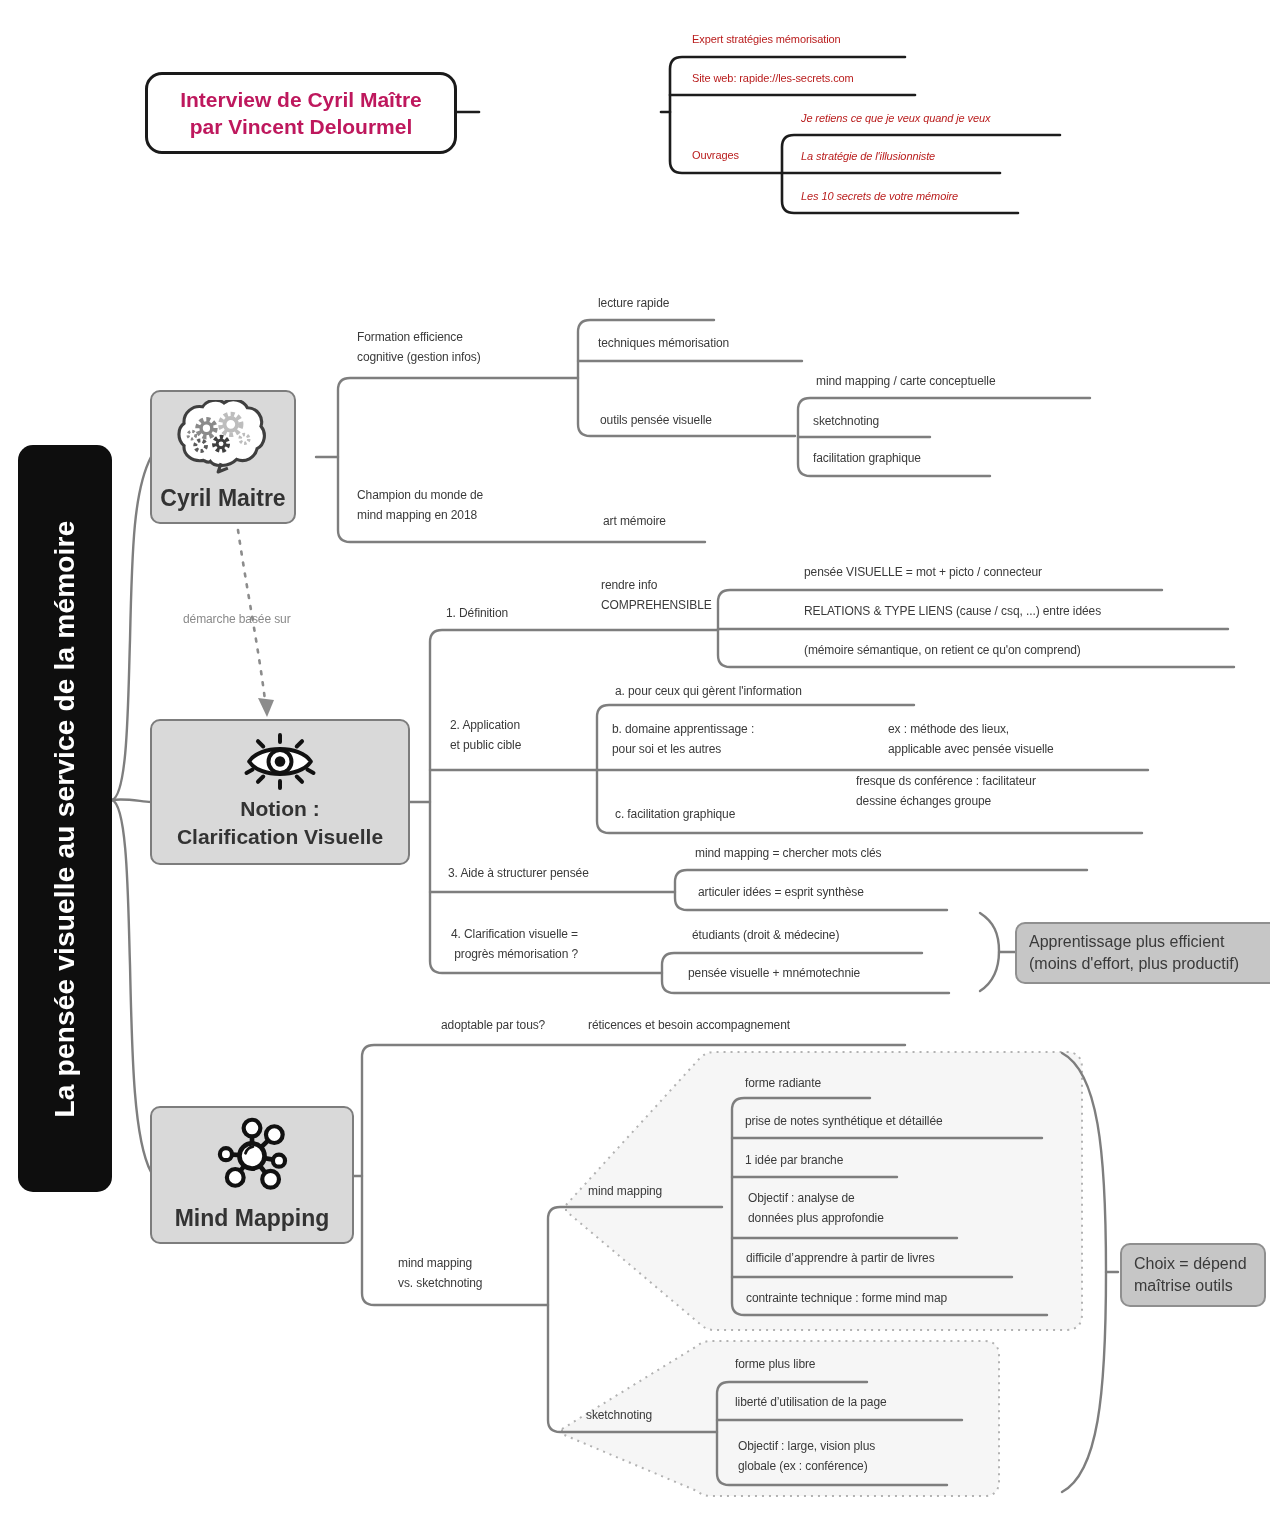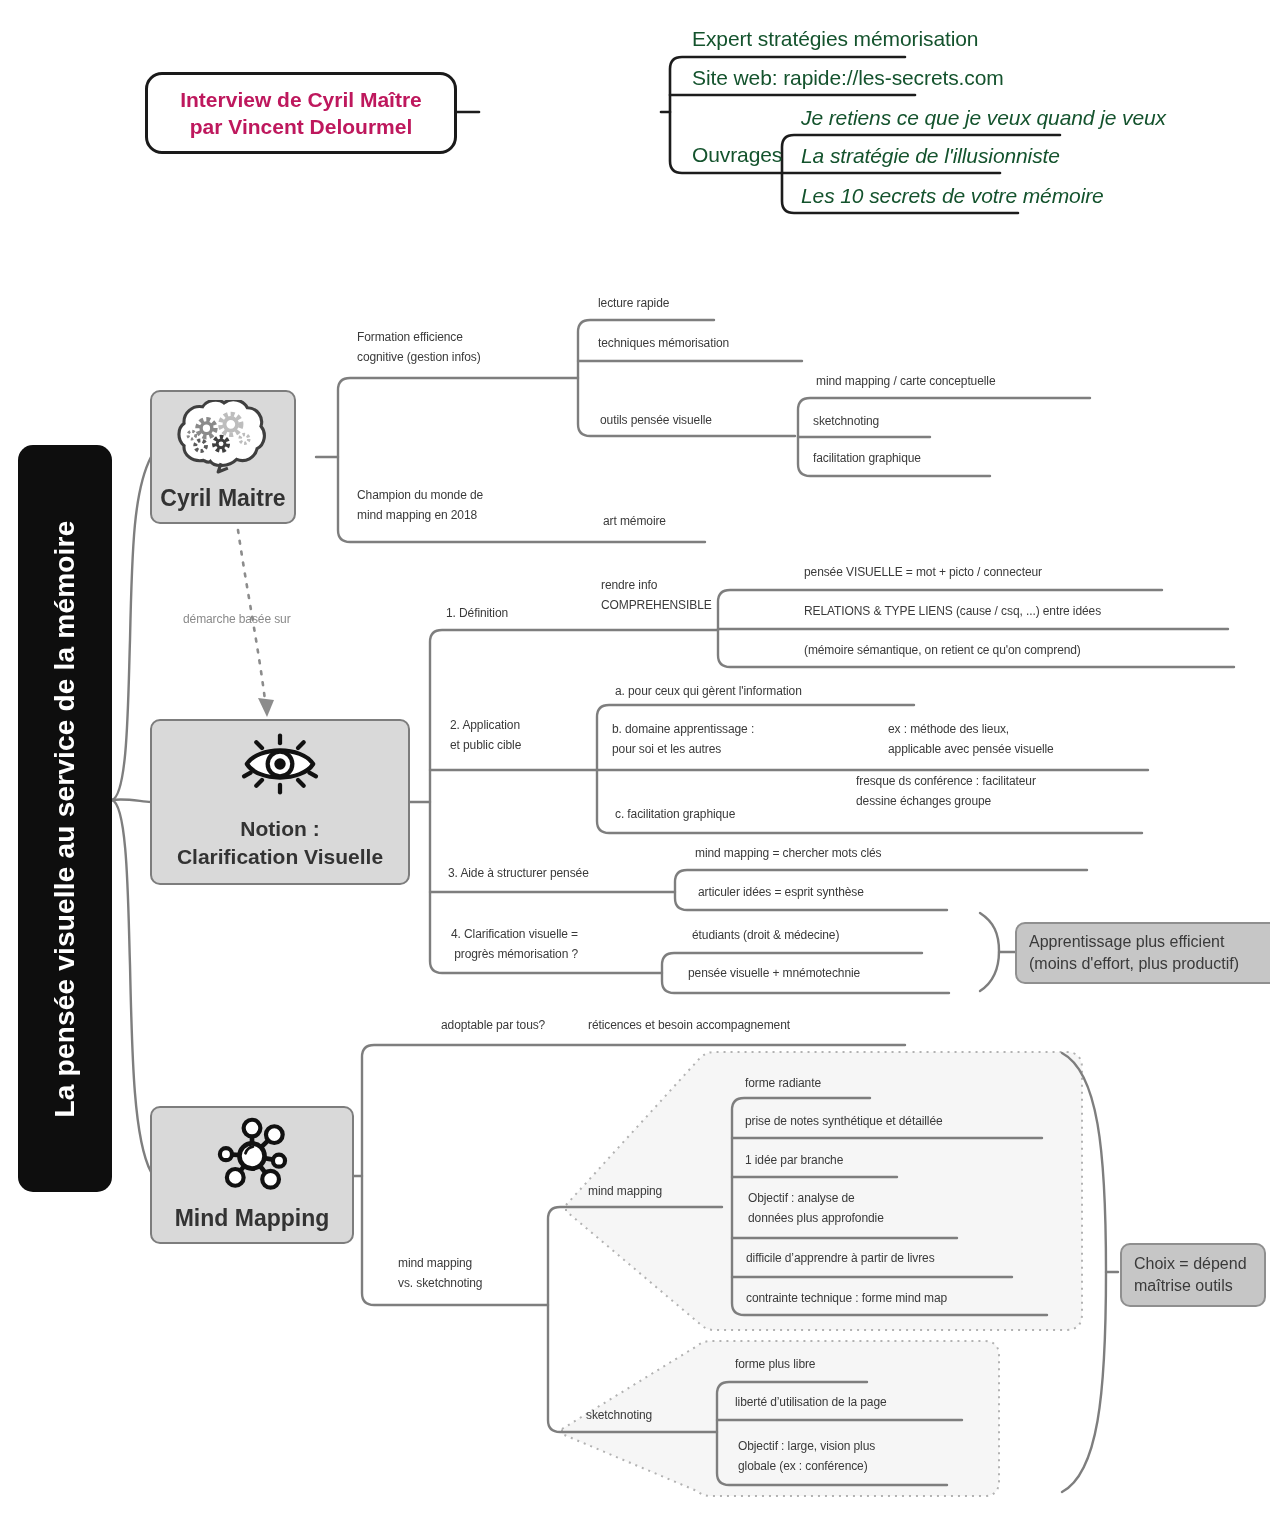--- a/index.html
+++ b/index.html
@@ -1,20 +1,20 @@
 <!DOCTYPE html>
 <html><head>
 <meta charset="utf-8">
 <style>
   html,body{margin:0;padding:0;background:#fff;}
   #canvas{position:relative;width:1270px;height:1536px;background:#fff;overflow:hidden;
           font-family:"Liberation Sans","DejaVu Sans",sans-serif;color:#3a3a3a;}
   #map-lines{position:absolute;left:0;top:0;z-index:1;}
   .lbl{position:absolute;z-index:3;font-size:12px;line-height:20px;color:#3a3a3a;white-space:pre-line;letter-spacing:-0.1px;}
-  .t17{font-size:21px;color:#14532d;}
+  .t17{font-size:11px;color:#b91c1c;}
   .italic{font-style:italic;}
   .gray{color:#8a8a8a;}
   .node{position:absolute;z-index:2;background:#d9d9d9;border:2.5px solid #7d7d7d;border-radius:10px;
         display:flex;flex-direction:column;align-items:center;justify-content:space-between;box-sizing:border-box;}
   .node .ntitle{font-weight:bold;color:#333;text-align:center;white-space:pre-line;}
   .topbox{position:absolute;z-index:2;background:#fff;display:flex;align-items:center;justify-content:center;
           text-align:center;box-sizing:border-box;white-space:pre-line;color:#be185d;}
   #interview-box{left:145px;top:72px;width:312px;height:82px;border:3.5px solid #1a1a1a;border-radius:17px;
                  font-weight:bold;font-size:21px;line-height:27px;}
   #vincent-box{left:479px;top:84px;width:182px;height:58px;border:2.5px solid #1a1a1a;border-radius:5px;
@@ -114,21 +114,21 @@
         <circle cx="48" cy="45" r="7" stroke="#3f3f3f" stroke-width="4.5" stroke-dasharray="3.5 2.8"></circle>
         <circle cx="48" cy="45" r="4" stroke="#3f3f3f" stroke-width="3"></circle>
         <circle cx="27" cy="47" r="5.5" stroke="#5a5a5a" stroke-width="4" stroke-dasharray="3 2.5"></circle>
         <circle cx="72" cy="40" r="4.5" stroke="#bdbdbd" stroke-width="3.5" stroke-dasharray="2.5 2.2"></circle>
         <circle cx="18" cy="36" r="4" stroke="#8a8a8a" stroke-width="3" stroke-dasharray="2.5 2.2"></circle>
       </g>
     </svg>
     <div class="ntitle" style="font-size:23px;">Cyril Maitre</div>
   </div>
 
-  <div class="node" style="left:150px;top:719px;width:260px;height:166px;padding:7px 8px 12px;">
+  <div class="node" style="left:150px;top:719px;width:260px;height:146px;padding:7px 8px 12px;">
     <svg width="86" height="72" viewBox="0 0 90 76">
       <g stroke="#111" stroke-width="4.5" stroke-linecap="round" fill="none">
         <path d="M20,15 L26,21"></path>
           <path d="M45,8 V16"></path>
           <path d="M70,15 L64,21"></path>
         <path d="M20,61 L26,55"></path>
           <path d="M45,68 V60"></path>
           <path d="M70,61 L64,55"></path>
         <path d="M7,51 L14,47"></path>
           <path d="M83,51 L76,47"></path>

